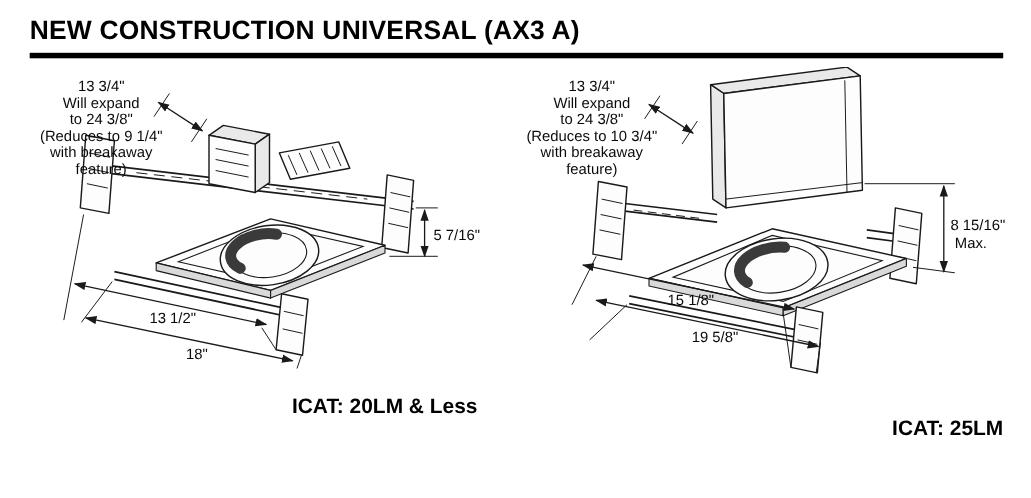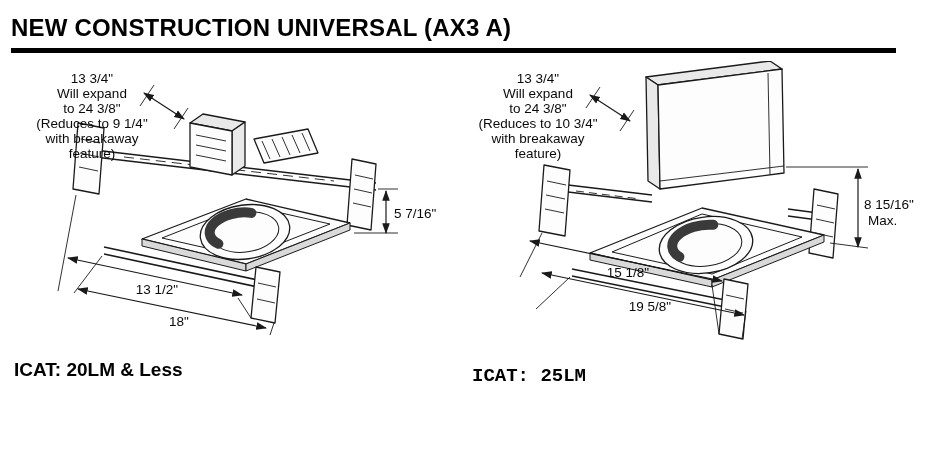--- a/index.html
+++ b/index.html
@@ -1,32 +1,32 @@
 <!DOCTYPE html>
 <html><head>
 <meta charset="utf-8">
 <style>
   * { margin:0; padding:0; box-sizing:border-box; }
   html,body { background:#fff; }
   body { width:937px; height:453px; font-family:"Liberation Sans", sans-serif; color:#000; }
   .page { position:relative; width:937px; height:453px; background:#fff; overflow:hidden; }
 
-  header { padding:14px 25px 0 11px; }
+  header { padding:14px 25px 0 27px; }
   h1 { font-size:24px; font-weight:bold; color:#000; letter-spacing:0.2px; font-family:"Liberation Sans", sans-serif; }
   .rule { height:5px; background:#000; margin-top:6px; width:885px; }
 
   .figures { display:flex; margin-top:8px; }
   .fig { display:block; }
   .fig-left { width:450px; margin-left:14px; }
   .fig-right { width:460px; margin-left:8px; }
   svg { display:block; }
 
-  figcaption { text-align:left; font-weight:bold; font-size:19px; line-height:26px; color:#000; }
+  figcaption { text-align:right; font-weight:bold; font-size:19px; line-height:26px; color:#000; }
   .fig-left figcaption { width:420px; margin-top:6px; }
-  .fig-right figcaption { width:440px; margin-top:12px;font-family:Liberation Mono, monospace; }
+  .fig-right figcaption { width:440px; margin-top:26px; }
 
   
   .part  { fill:#fdfdfd; stroke:#1a1a1a; stroke-width:1.3; stroke-linejoin:round; }
   .part2 { fill:#e9e9e9; stroke:#1a1a1a; stroke-width:1.3; stroke-linejoin:round; }
   .edge  { fill:#d9d9d9; stroke:#1a1a1a; stroke-width:1; stroke-linejoin:round; }
   .ln    { stroke:#1a1a1a; stroke-width:1.6; fill:none; }
   .lnt   { stroke:#1a1a1a; stroke-width:0.9; fill:none; }
   .lnonly{ fill:none; stroke:#1a1a1a; stroke-width:1; }
   .dim   { stroke:#1a1a1a; stroke-width:1.2; fill:none; }
   .socket{ stroke:#3a3a3a; stroke-width:10; fill:none; stroke-linecap:round; }

